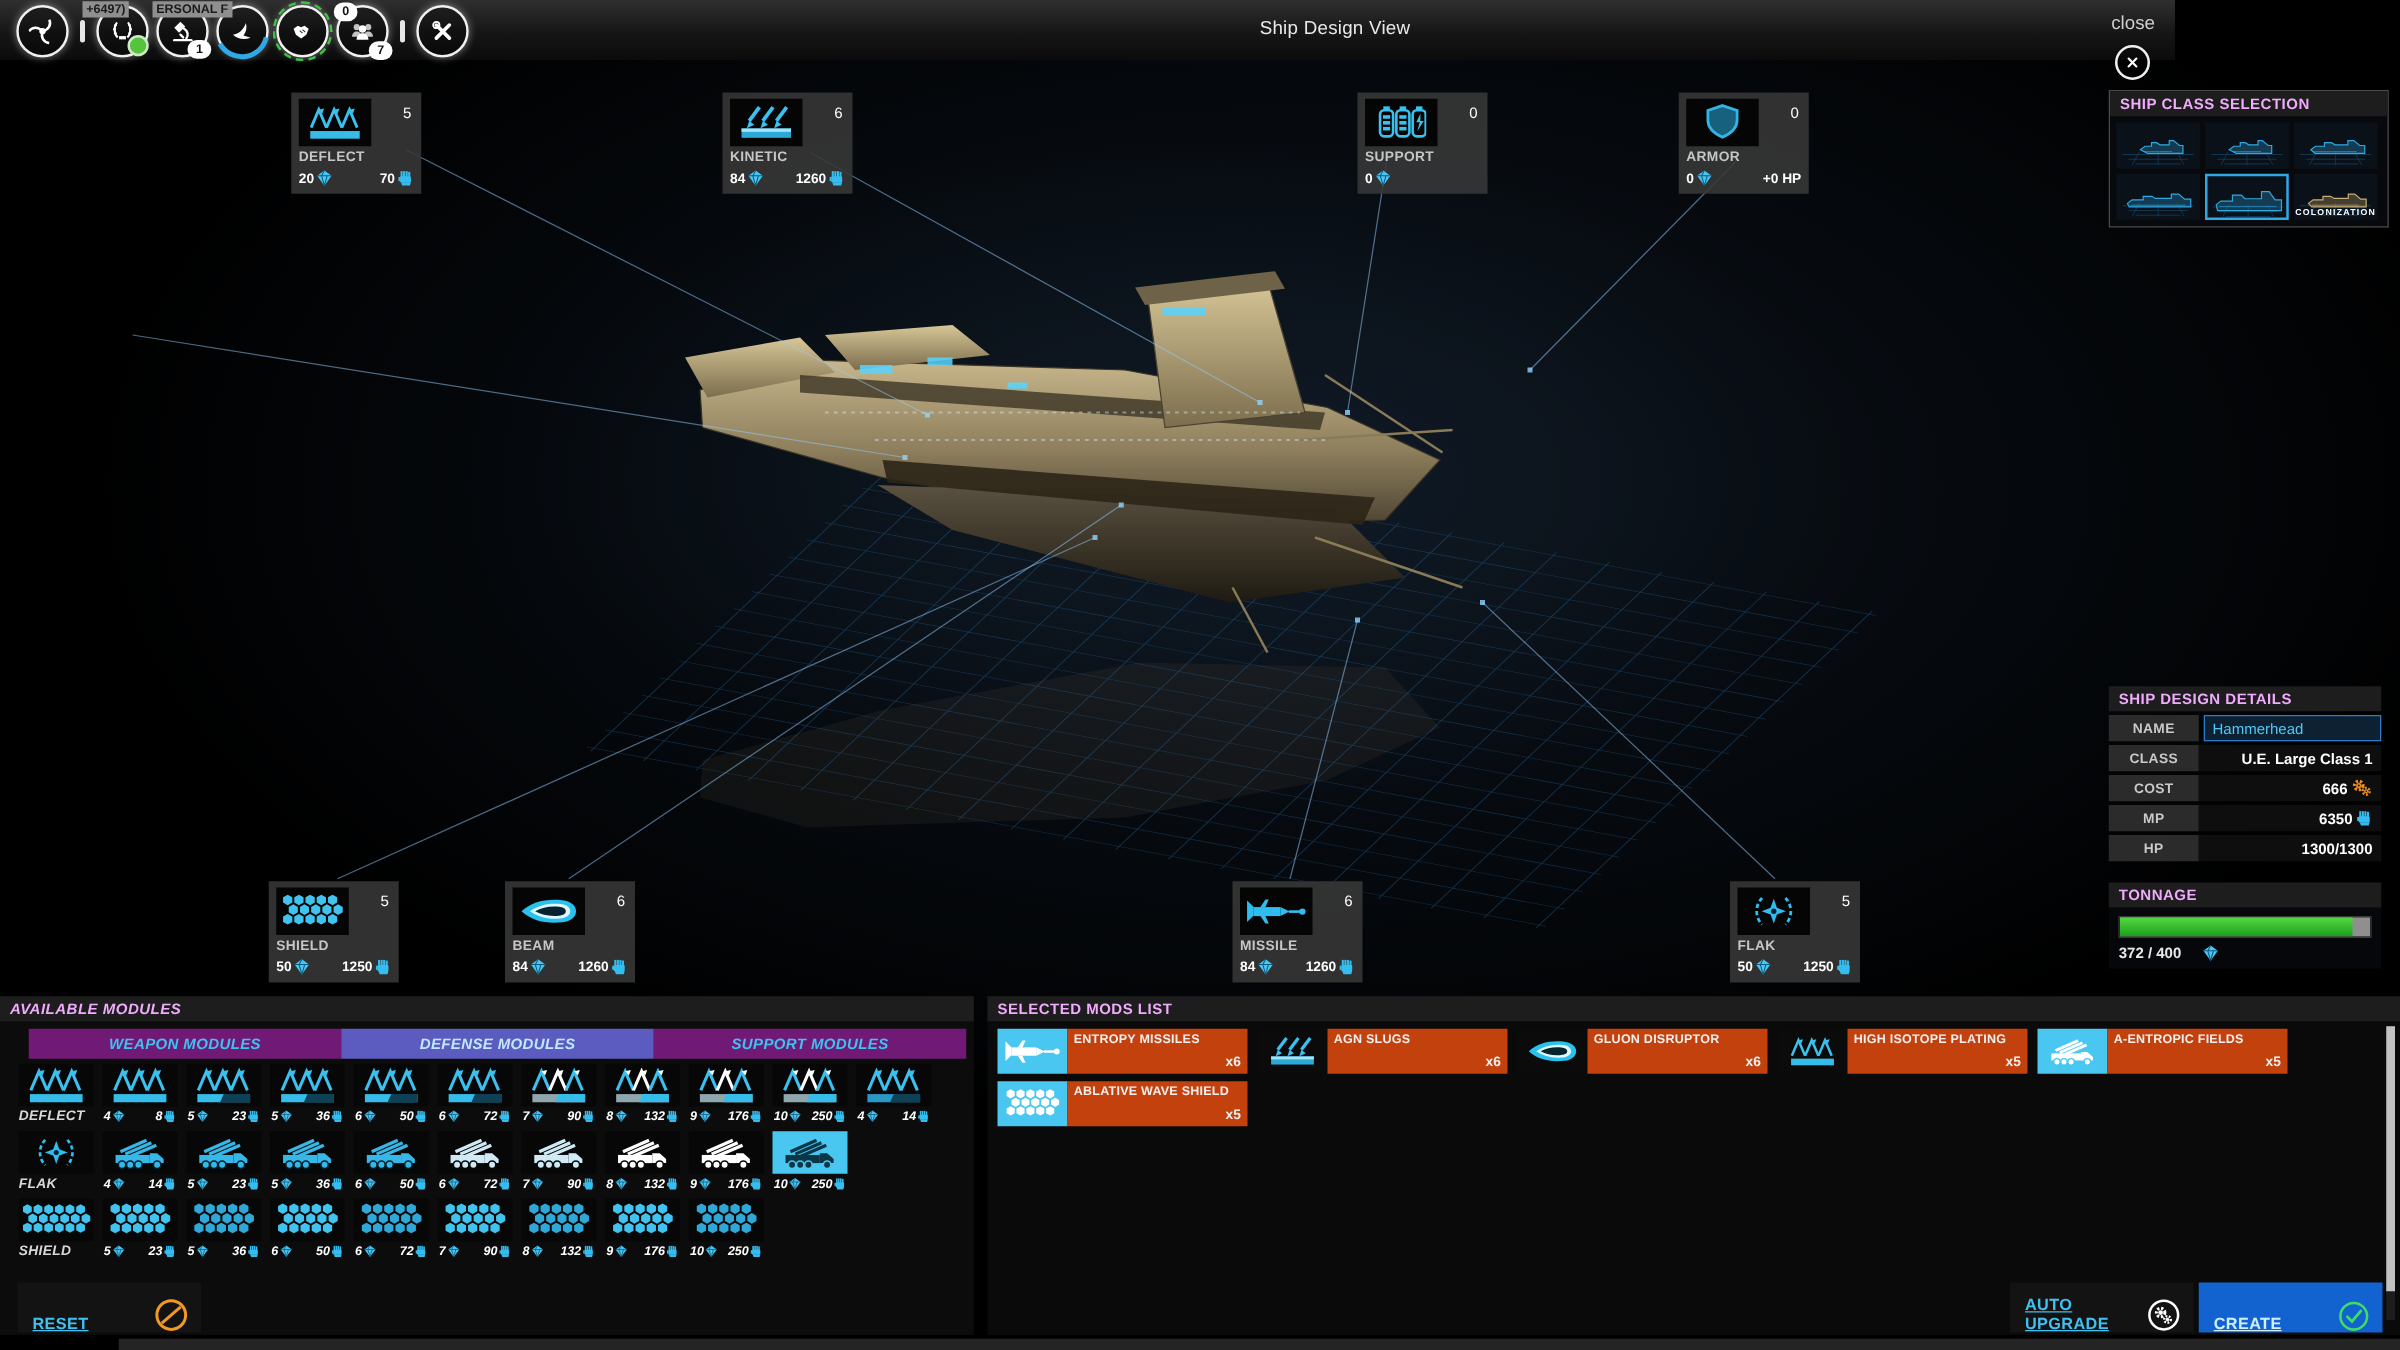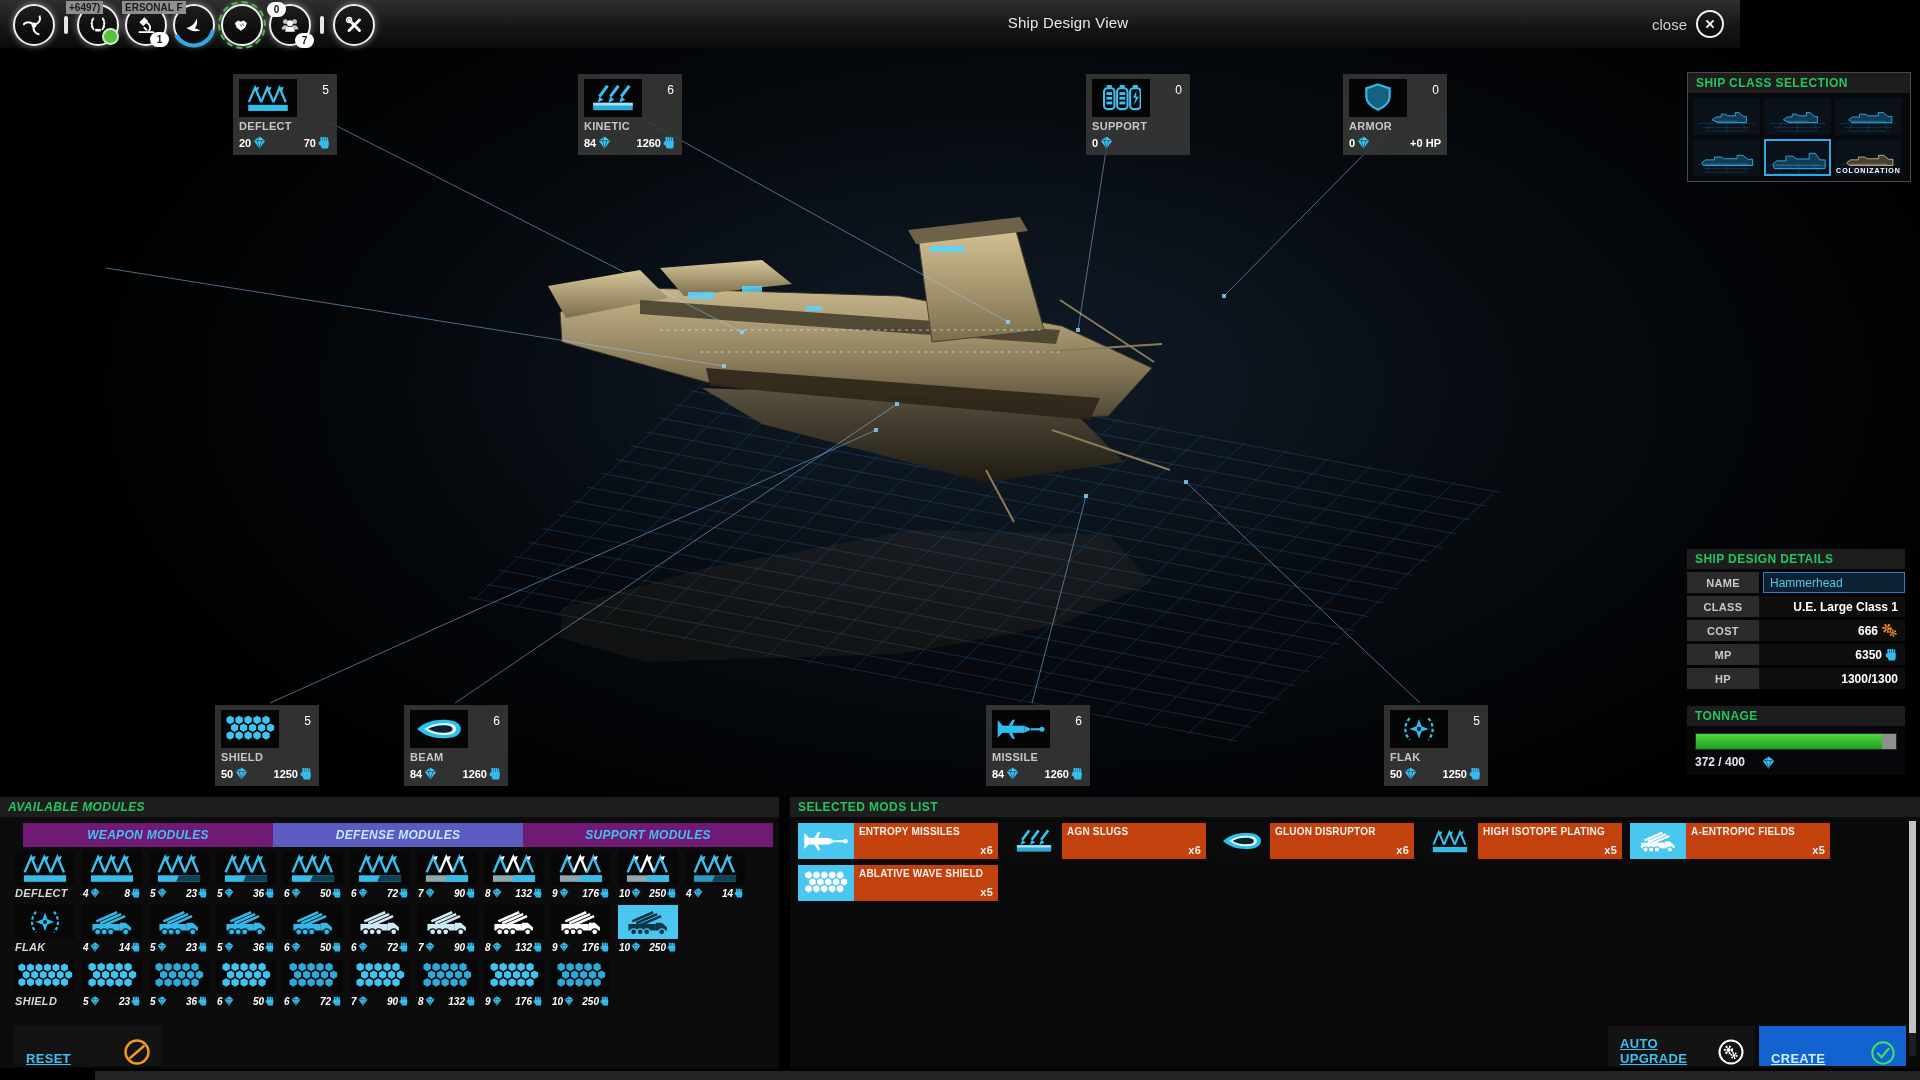--- a/index.html
+++ b/index.html
@@ -19,23 +19,23 @@
         padding:1px 3px;white-space:nowrap;z-index:7;}
   .badge{position:absolute;min-width:15px;height:15px;border-radius:9px;background:#fff;color:#111;
          font-size:10px;font-weight:bold;display:flex;align-items:center;justify-content:center;padding:0 2px;z-index:2;}
   .dot{position:absolute;right:-2px;bottom:-1px;width:13px;height:13px;border-radius:50%;
        background:#55c43c;border:2px solid #cfe9c8;z-index:2;}
   .ring-dashed{position:absolute;inset:-5px;border:2.5px dashed #3fbf43;border-radius:50%;}
   .arc-blue{position:absolute;left:-6px;top:-6px;width:50px;height:50px;pointer-events:none;}
   .tb-title{position:absolute;left:1068px;top:14px;transform:translateX(-50%);
             color:#e9e9e9;font-size:15px;letter-spacing:.2px;}
   .tb-close{position:absolute;right:16px;top:10px;display:flex;align-items:center;gap:9px;
-            color:#cfcfcf;font-size:15px;cursor:pointer;}
+            color:#cfcfcf;font-size:15px;cursor:pointer;flex-direction:column;}
   
-  .panel-h{background:#1d1d1d;color:#22c55e;font-weight:bold;font-size:12px;
+  .panel-h{background:#1d1d1d;color:#f0abfc;font-weight:bold;font-size:12px;
            padding:3px 8px;letter-spacing:.4px;}
   
   #class-panel{position:absolute;left:1687px;top:72px;width:222px;z-index:5;
                background:rgba(10,12,16,.72);border:1px solid #4a4a4a;}
   #class-grid{display:flex;flex-wrap:wrap;gap:4px;padding:5px;}
   .thumb{position:relative;width:67px;height:37px;background:#0a1119;border:1px solid #091018;
          box-sizing:border-box;overflow:hidden;cursor:pointer;}
   .thumb.sel{border:2px solid #2fa8e8;}
   .thumb-label{position:absolute;left:0;right:0;bottom:1px;text-align:center;color:#fff;
                font-size:7px;font-weight:bold;letter-spacing:1px;}

